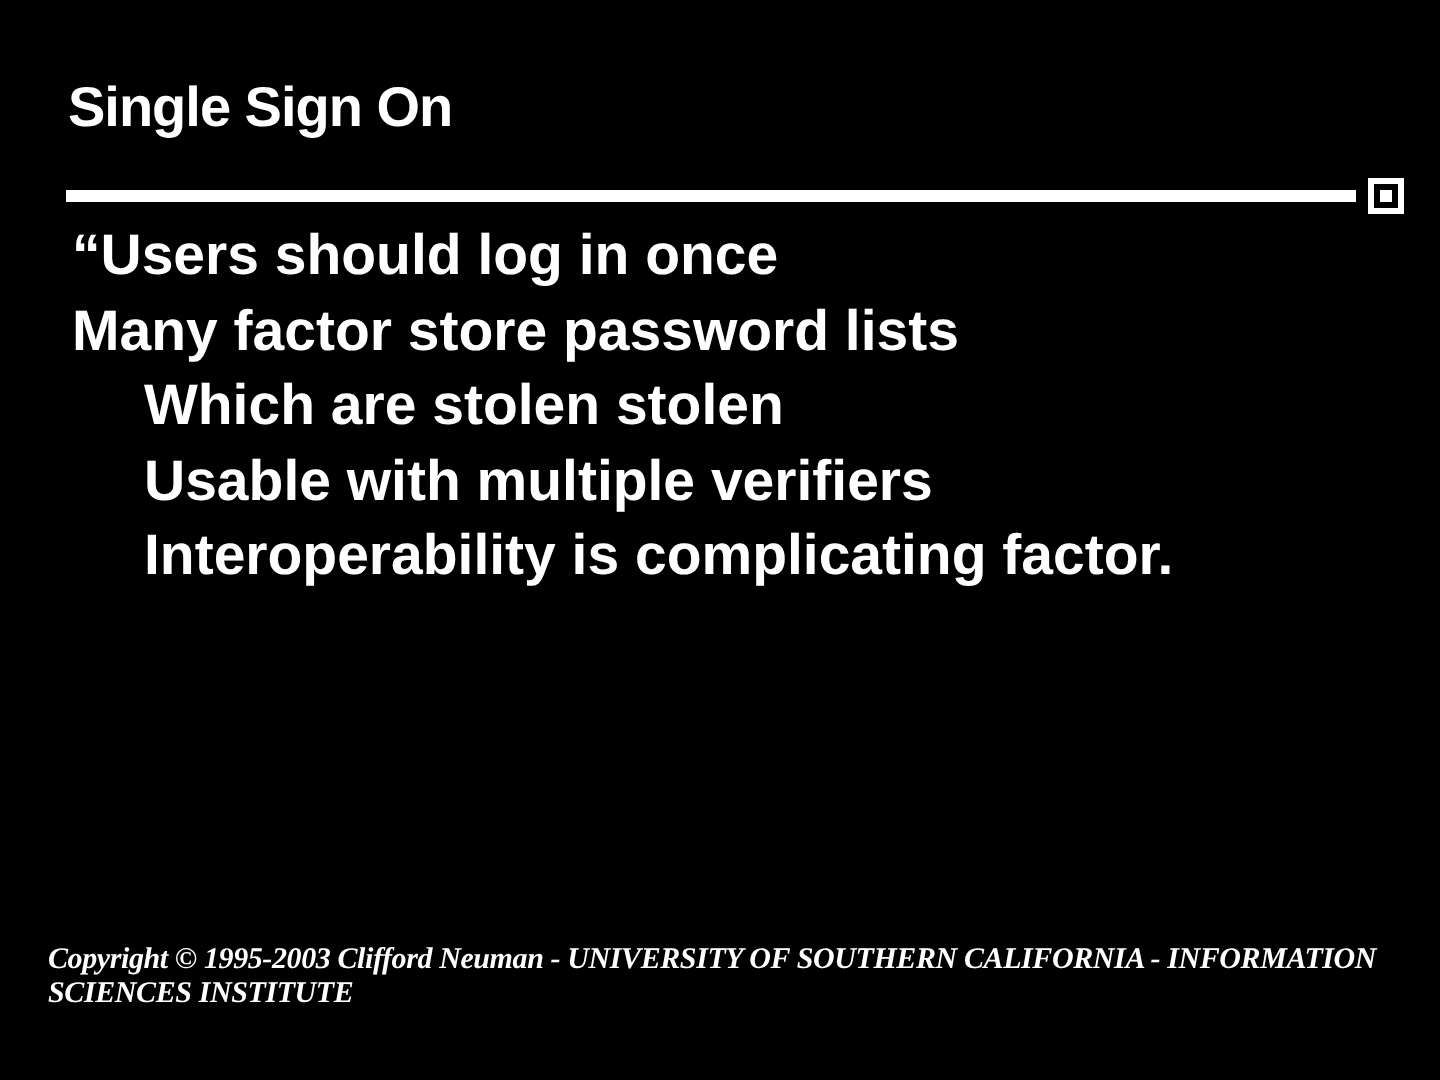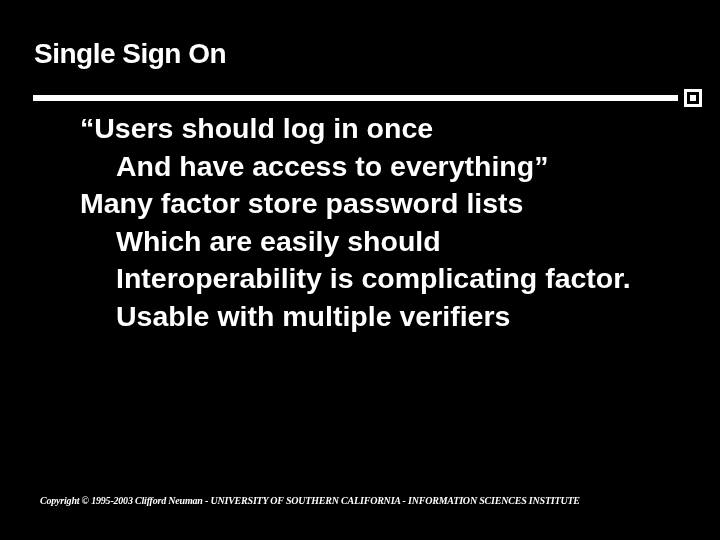--- a/index.html
+++ b/index.html
@@ -64,57 +64,55 @@
   .body {
     position: absolute;
     left: 36px;
     top: 110px;
     right: 20px;
     font-family: Arial, Helvetica, sans-serif;
     font-weight: 700;
     font-size: 28.5px;
     line-height: 1.32;
     color: #ffffff;
-    margin-left: 44px;
   }
   .lvl1 {
     display: block;
   }
   .lvl2 {
     display: block;
     padding-left: 36px;
   }
   .footer {
     position: absolute;
-    left: 40px;
+    left: 24px;
     bottom: 34px;
     font-family: "Times New Roman", Times, serif;
     font-style: italic;
     font-weight: 700;
-    font-size: 10px;
+    font-size: 15px;
     color: #ffffff;
     letter-spacing: -0.2px;
   }
 </style>
 </head>
 <body>
 
 <div class="slide">
 
   <div class="title">Single Sign On</div>
 
   <div class="divider-wrap">
     <div class="divider-line"></div>
     <div class="divider-square"></div>
   </div>
 
   <div class="body">
     <span class="lvl1">“Users should log in once</span>
-    <span class="lvl2">And have access to everything”</span>
     <span class="lvl1">Many factor store password lists</span>
-    <span class="lvl2">Which are easily should</span>
+    <span class="lvl2">Which are stolen stolen</span>
+    <span class="lvl2">Usable with multiple verifiers</span>
     <span class="lvl2">Interoperability is complicating factor.</span>
-    <span class="lvl2">Usable with multiple verifiers</span>
   </div>
 
   <div class="footer">Copyright © 1995-2003 Clifford Neuman - UNIVERSITY OF SOUTHERN CALIFORNIA - INFORMATION SCIENCES INSTITUTE</div>
 
 </div>
 
 </body></html>

